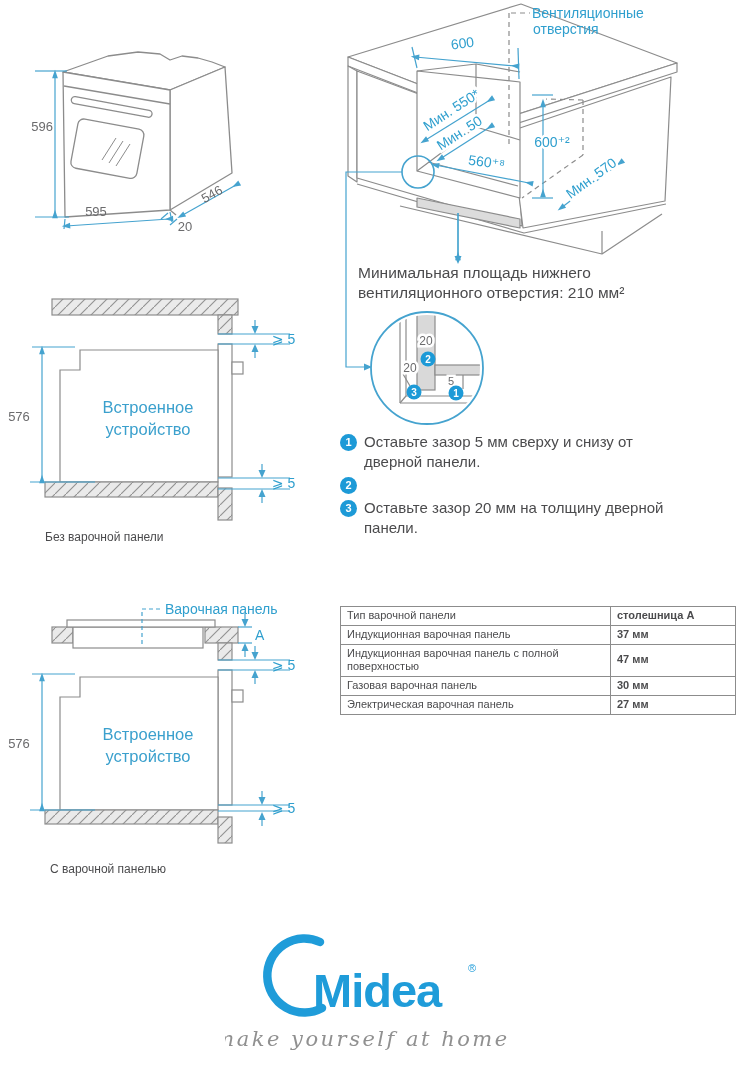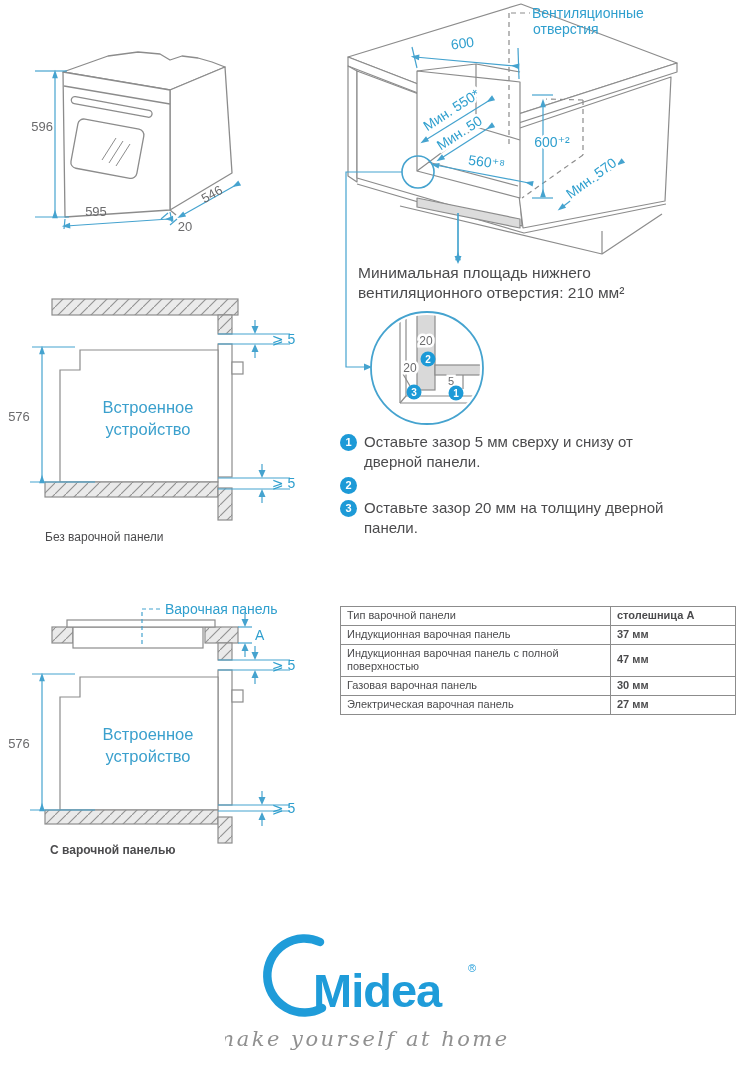--- a/index.html
+++ b/index.html
@@ -289,21 +289,21 @@
         <path d="M258.5,221 L262,213 L265.5,221 Z" fill="#45A3CF" stroke="none" transform="translate(0,4)"></path>
     </g>
     <text class="blue-dim" x="165" y="19">Варочная панель</text>
     <text class="blue-dim" x="255" y="45">A</text>
     <text class="blue-dim" x="272" y="75">⩾ 5</text>
     <text class="blue-dim" x="272" y="218">⩾ 5</text>
     <text class="gray-dim" x="19" y="153" text-anchor="middle">576</text>
     <text x="148" y="145" text-anchor="middle" fill="#3BA0CD" font-size="16.5">Встроенное</text>
     <text x="148" y="167" text-anchor="middle" fill="#3BA0CD" font-size="16.5">устройство</text>
   </svg>
-  <div class="abs caption" style="left:50px;top:843px;font-weight:bold;">С варочной панелью</div>
+  <div class="abs caption" style="left:50px;top:862px;">С варочной панелью</div>
 
   <div class="abs" style="left:340px;top:597px;width:396px;">
     <table class="hob">
       <tbody>
         <tr>
           <td>Тип варочной панели</td>
           <td class="val">столешница A</td>
         </tr>
         <tr>
           <td>Индукционная варочная панель</td>

